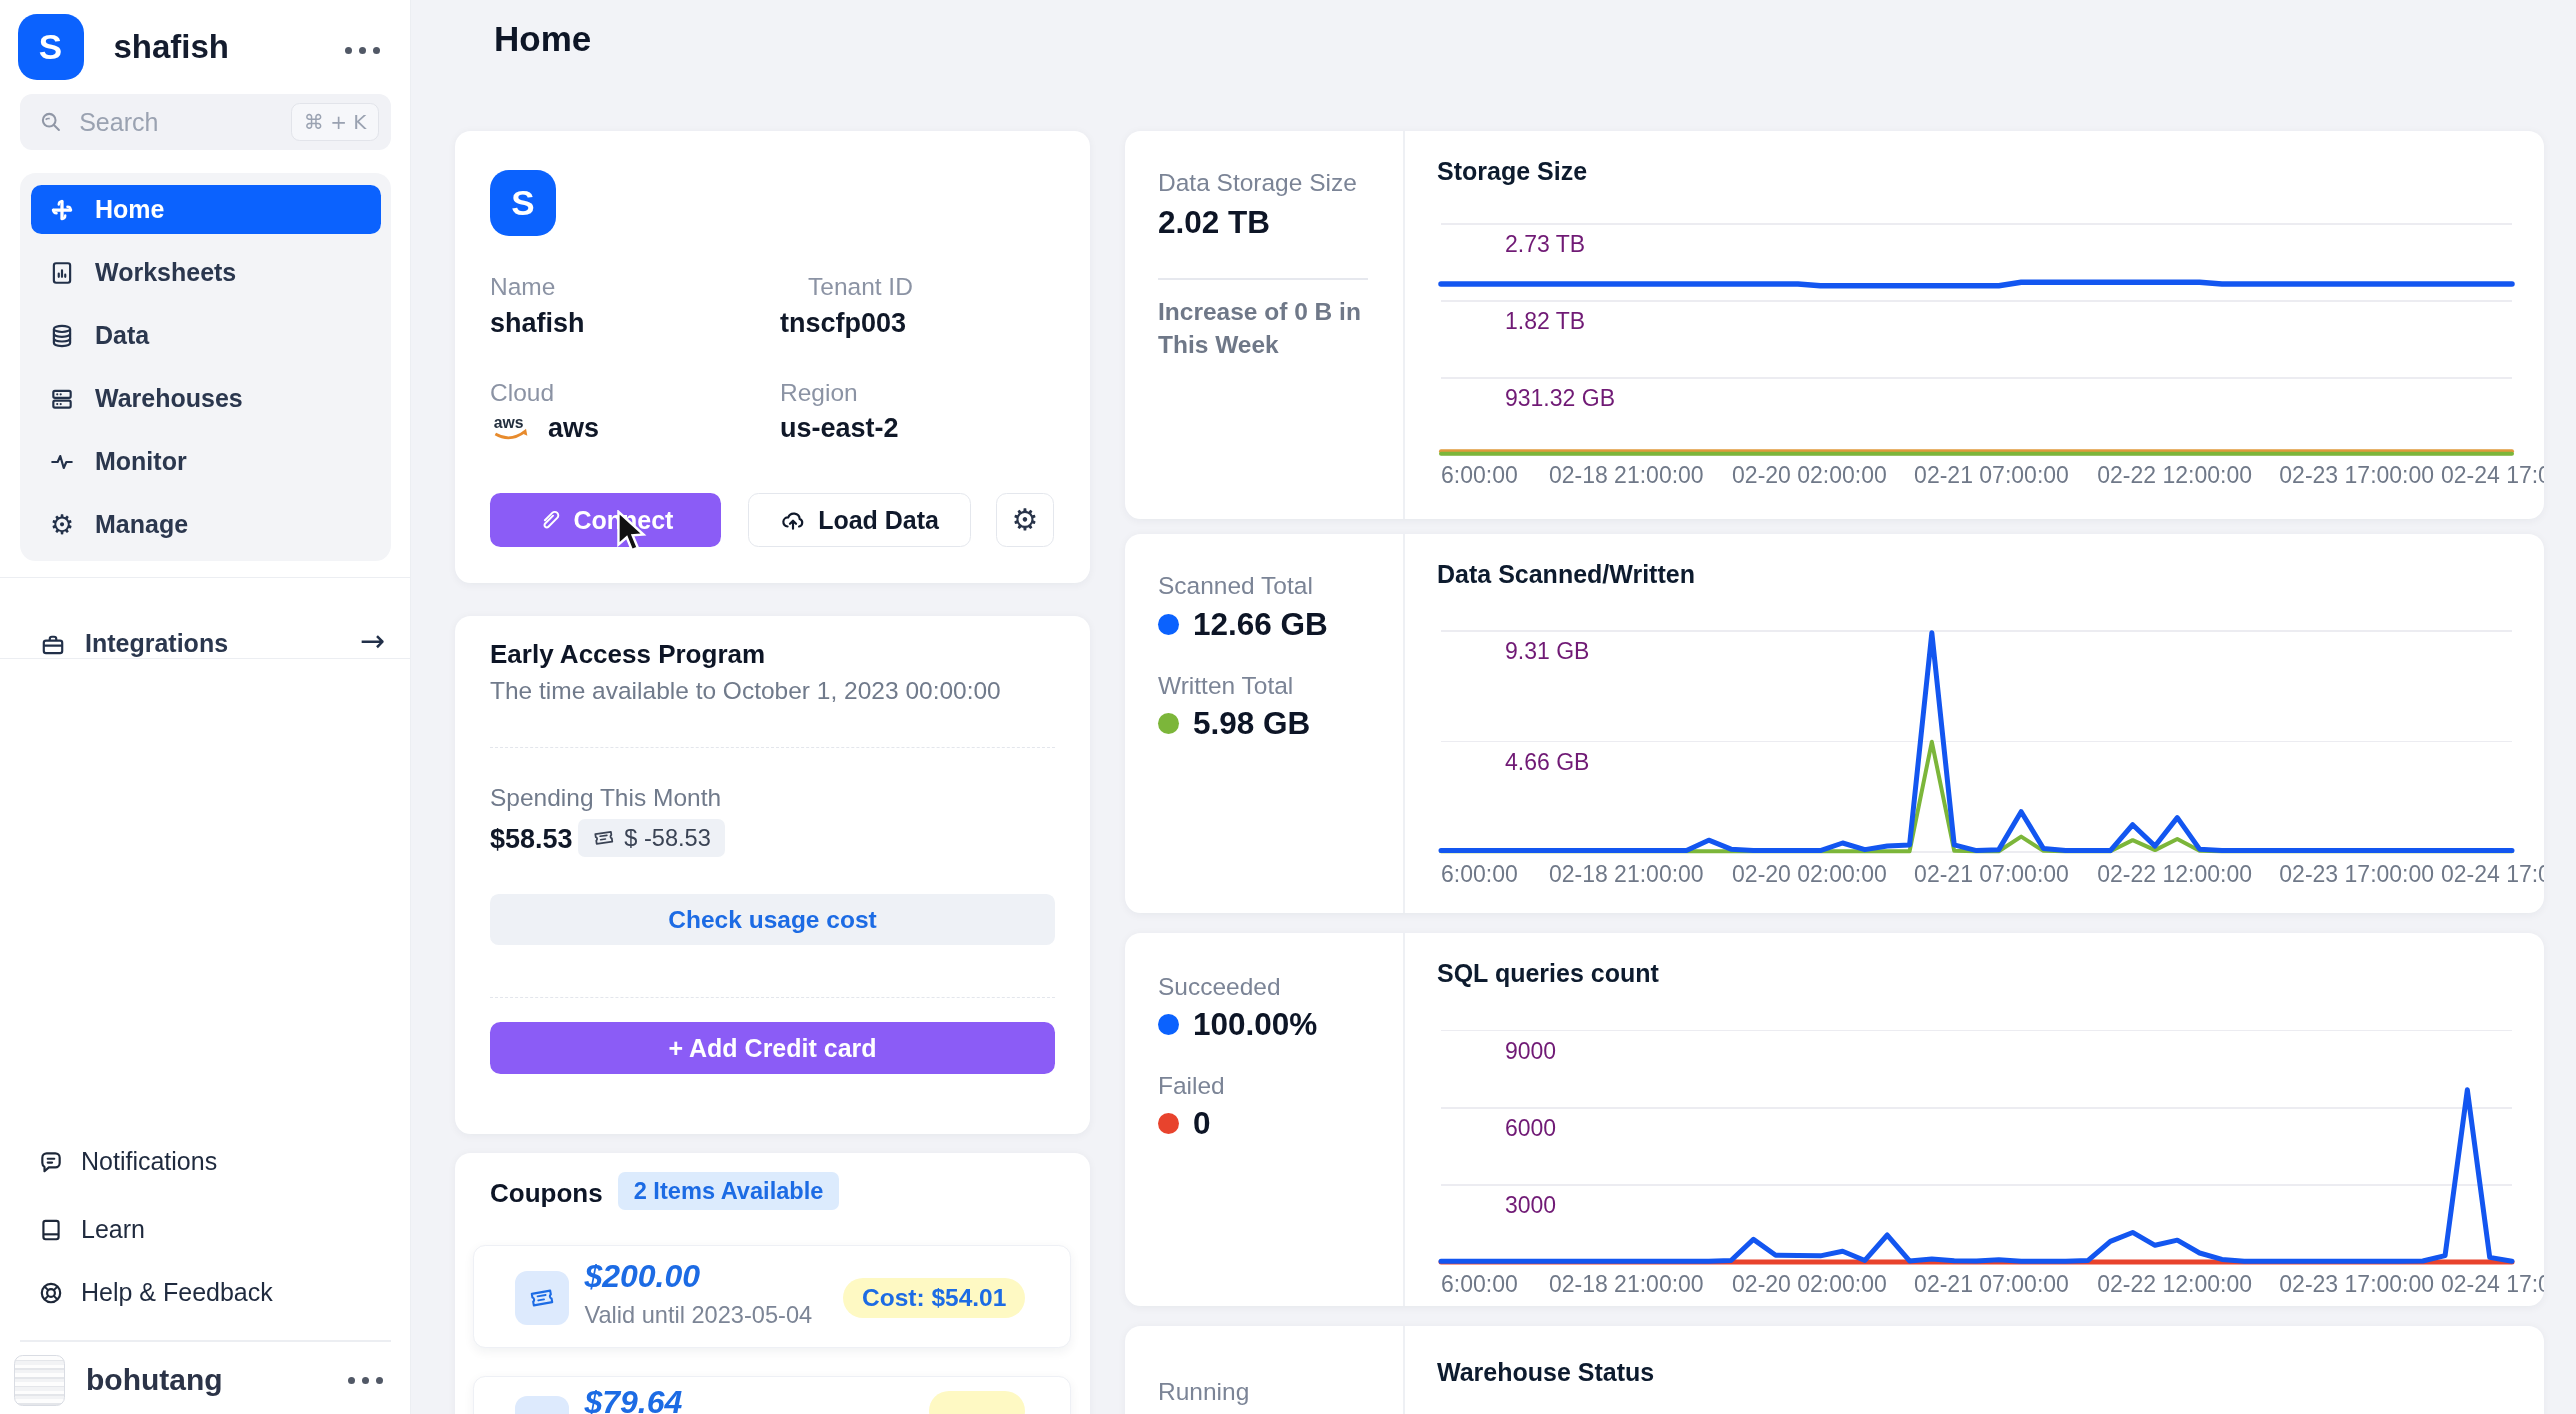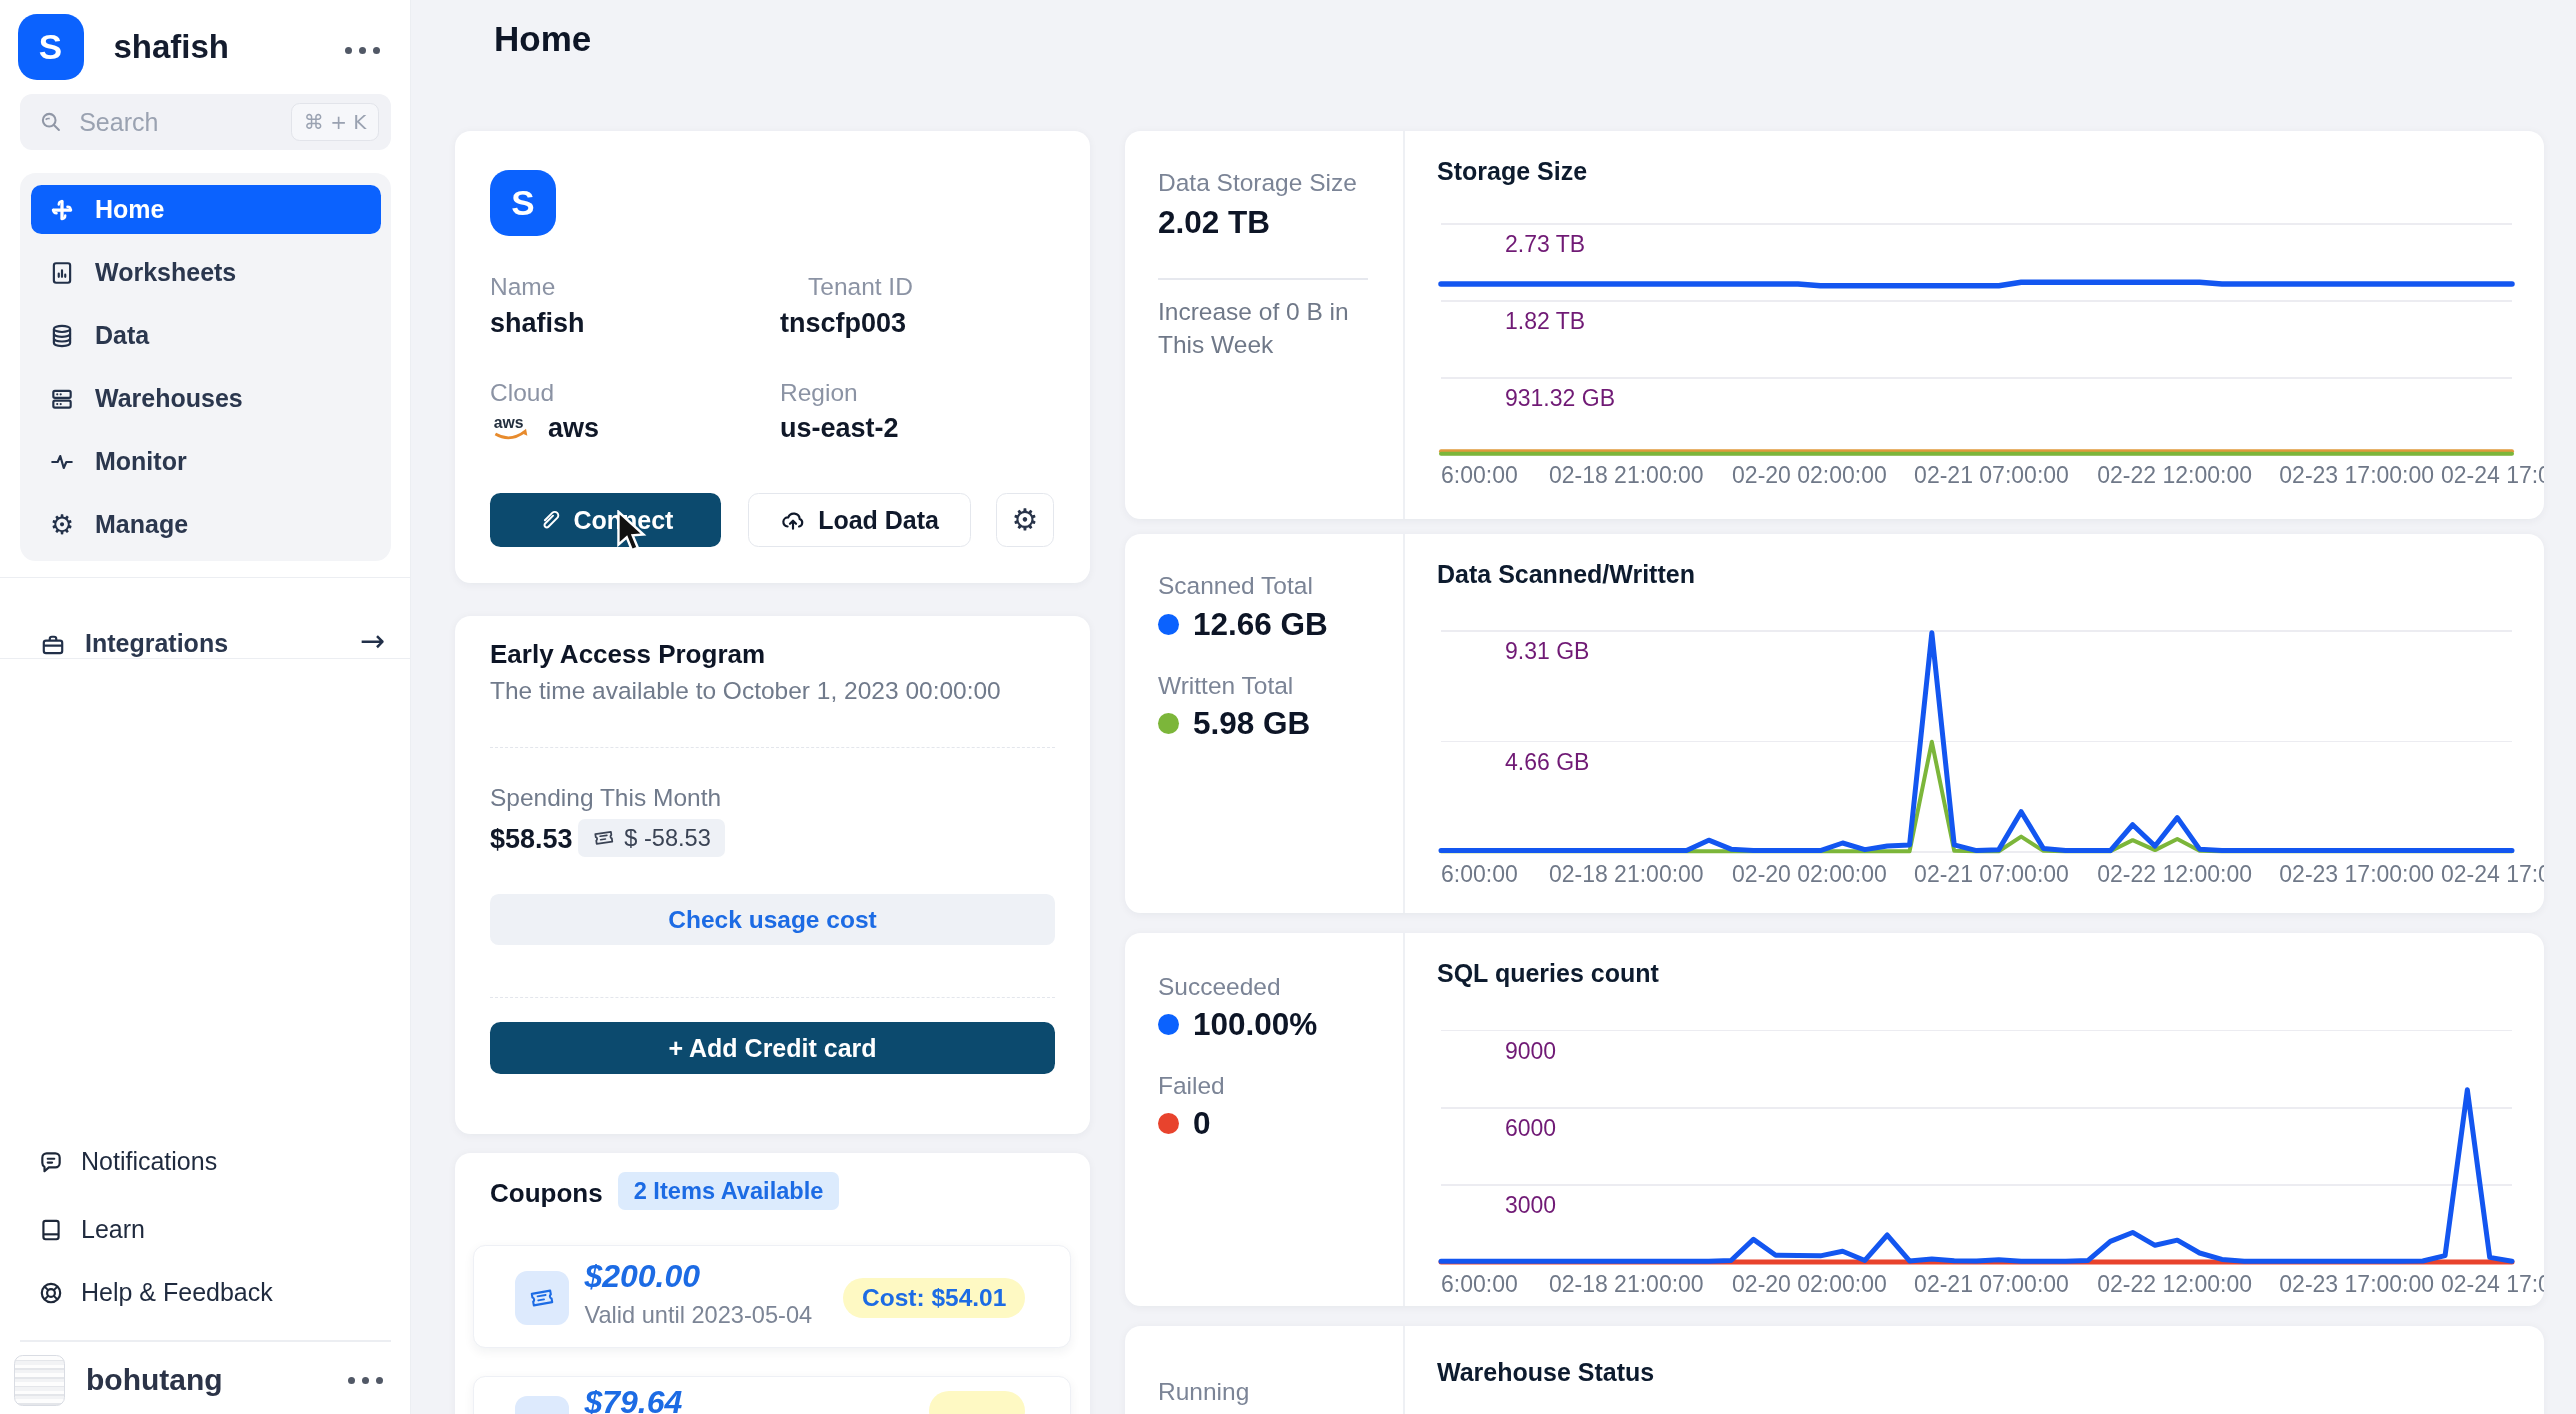--- a/index.html
+++ b/index.html
@@ -37,21 +37,21 @@
 
   
   .page-title { position:absolute; left:494px; top:19px; font-size:35px; font-weight:700; color:#0d1526; }
   .card { position:absolute; background:#fff; border-radius:15.7px; box-shadow:0 1.7px 8.7px rgba(20,30,55,.05); }
   .card-account { left:455px; top:131px; width:635px; height:452px; }
   .card-early  { left:455px; top:616px; width:635px; height:518px; }
   .card-coupons{ left:455px; top:1153px; width:635px; height:376px; }
   .field-label { position:absolute; font-size:24.5px; color:#8b93a4; }
   .field-value { position:absolute; font-size:27px; font-weight:700; color:#101828; }
   .btn { display:flex; align-items:center; justify-content:center; gap:12.2px; border-radius:10.5px; cursor:pointer; font-weight:700; }
-  .btn-primary { background:#0c4a6e; color:#fff; }
+  .btn-primary { background:#8b5cf6; color:#fff; }
   .btn-outline { background:#fff; border:1.7px solid #e4e7ed; color:#10192b; }
   .cloud-logo { display:inline-flex; flex-direction:column; align-items:center; margin-right:14px; }
 
   .dashed { position:absolute; left:35px; right:35px; border-top:1.7px dashed #e3e6ec; }
   .sect-title { position:absolute; left:35px; font-size:26px; font-weight:800; color:#0d1526; }
   .sub-text { position:absolute; left:35px; font-size:24.5px; color:#707a8b; }
   .badge-gray { position:absolute; display:flex; align-items:center; gap:8.7px; height:38px; padding:0 14px; background:#eef1f6; border-radius:7px; font-size:23.6px; color:#3a4354; }
   .btn-usage { position:absolute; left:35px; top:278px; width:565px; height:51px; background:#eef1f6; border-radius:8.7px; color:#1c6be4; font-size:24.5px; }
   .btn-addcard { position:absolute; left:35px; top:406px; width:565px; height:52px; font-size:25px; }
   .badge-blue { position:absolute; height:38px; line-height:38px; padding:0 15.7px; background:#dcebfd; border-radius:7px; color:#1c6be4; font-size:23.6px; font-weight:700; }
@@ -66,21 +66,21 @@
   .panel-1 { top:131px;  height:388px; }
   .panel-2 { top:534px;  height:379px; }
   .panel-3 { top:933px; height:373px; }
   .panel-4 { top:1326px; height:376px; }
   .vdiv { position:absolute; left:278px; top:0; bottom:0; width:1.7px; background:#eef0f4; }
   .stat-label { position:absolute; left:33px; font-size:24.5px; color:#7b8496; }
   .stat-value { position:absolute; left:33px; font-size:31.5px; font-weight:800; color:#0d1526; display:flex; align-items:center; gap:14px; }
   .dot { width:21px; height:21px; border-radius:50%; display:inline-block; }
   .dot-blue { background:#0b62fe; } .dot-green { background:#7cb63a; } .dot-red { background:#e8432d; }
   .stat-hdiv { position:absolute; left:33px; top:147px; width:210px; height:1.7px; background:#e6e8ee; }
-  .stat-note { position:absolute; left:33px; width:219px; font-size:24.5px; color:#6f7888; line-height:33px; }
+  .stat-note { position:absolute; left:33px; width:219px; font-size:24.5px; color:#6f7888; line-height:33px;font-weight:bold; }
   .chart-title { position:absolute; left:312px; top:26px; font-size:25px; font-weight:800; color:#0d1b2e; }
   .plot { position:absolute; left:316px; width:1071px; }
   .plot-1 { top:70px; height:254px; }
   .plot-2 { top:81px; height:237px; }
   .plot-3 { top:72px; height:257px; }
   .gridline { position:absolute; left:0; right:0; height:1.7px; background:#ececf1; }
   .grid-label { position:absolute; left:20px; font-size:23px; color:#701a75; white-space:nowrap;margin-left:44px; }
   .plot-svg { position:absolute; inset:0; width:100%; height:100%; overflow:visible; }
   .ticks { position:absolute; left:316px; width:1071px; height:28px; }
   .ticks-1 { top:331px; } .ticks-2 { top:327px; } .ticks-3 { top:338px; }

